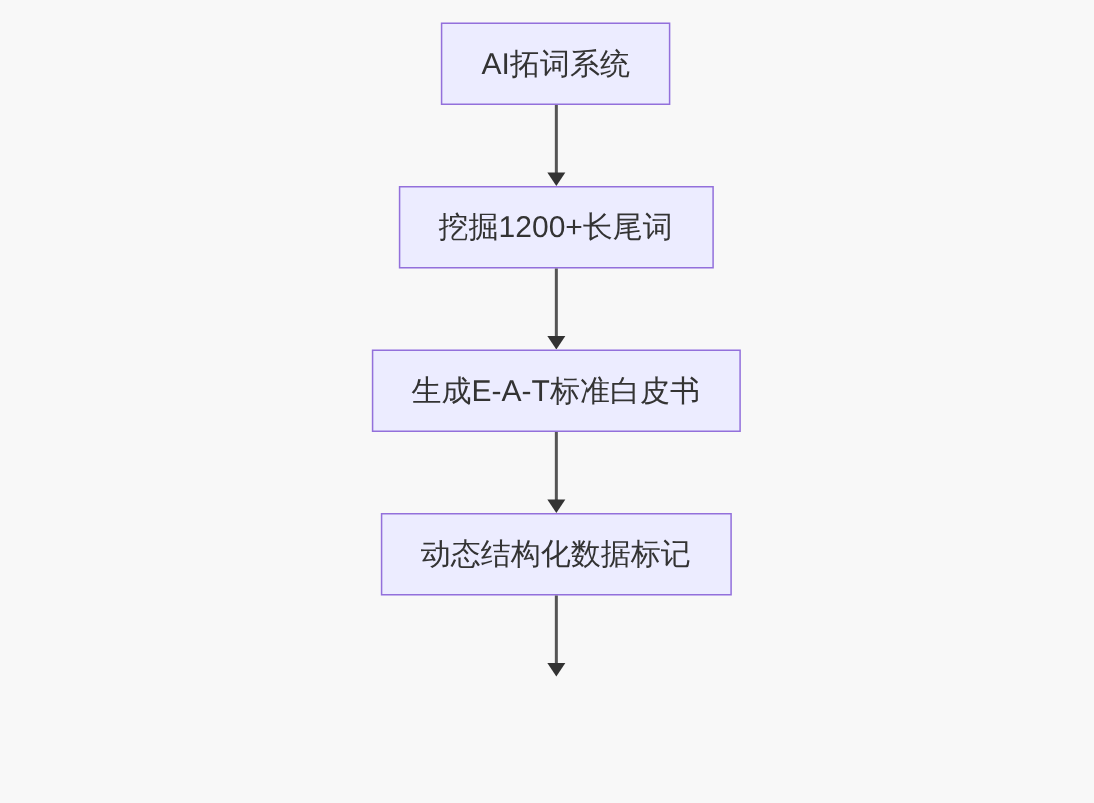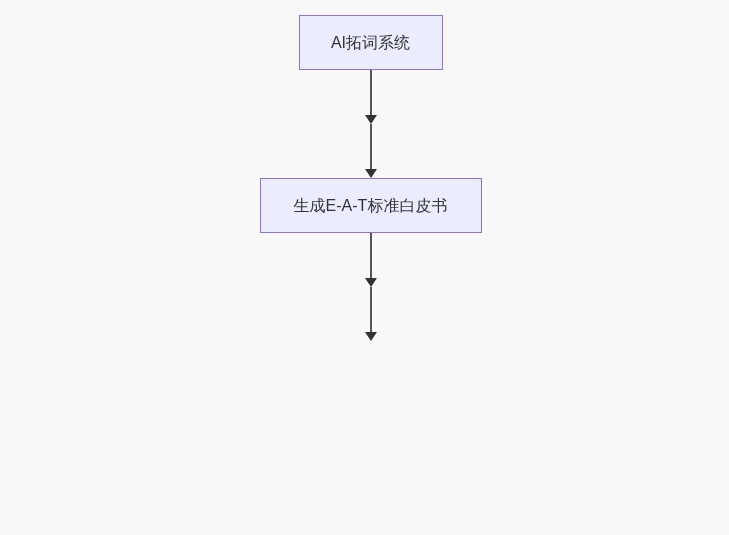--- a/index.html
+++ b/index.html
@@ -37,21 +37,21 @@
     align-items: center;
   }
   .node {
     height: 55px;
     background: var(--node-fill);
     border: 1px solid var(--node-border);
     color: var(--node-text);
     display: flex;
     align-items: center;
     justify-content: center;
-    font-size: 16px;
+    font-size: 20px;
     line-height: 1;
     padding: 0 26px;
     white-space: nowrap;
   }
   .node-1 { min-width: 144px; }
   .node-2 { min-width: 196px; }
   .node-3 { min-width: 222px; }
   .node-4 { min-width: 215px; }
   .node-5 { min-width: 236px; }
   .arrow {
@@ -84,35 +84,41 @@
 
     <div class="node node-1">
       <span>AI拓词系统</span>
     </div>
 
     <div class="arrow">
       <div class="arrow-line"></div>
       <div class="arrow-head"></div>
     </div>
 
+    <div class="node node-2">
+      <span>挖掘1200+长尾词</span>
+    </div>
 
     <div class="arrow">
       <div class="arrow-line"></div>
       <div class="arrow-head"></div>
     </div>
 
     <div class="node node-3">
       <span>生成E-A-T标准白皮书</span>
     </div>
 
     <div class="arrow">
       <div class="arrow-line"></div>
       <div class="arrow-head"></div>
     </div>
 
+    <div class="node node-4">
+      <span>动态结构化数据标记</span>
+    </div>
 
     <div class="arrow">
       <div class="arrow-line"></div>
       <div class="arrow-head"></div>
     </div>
 
 
   </div>
 </div>
 

